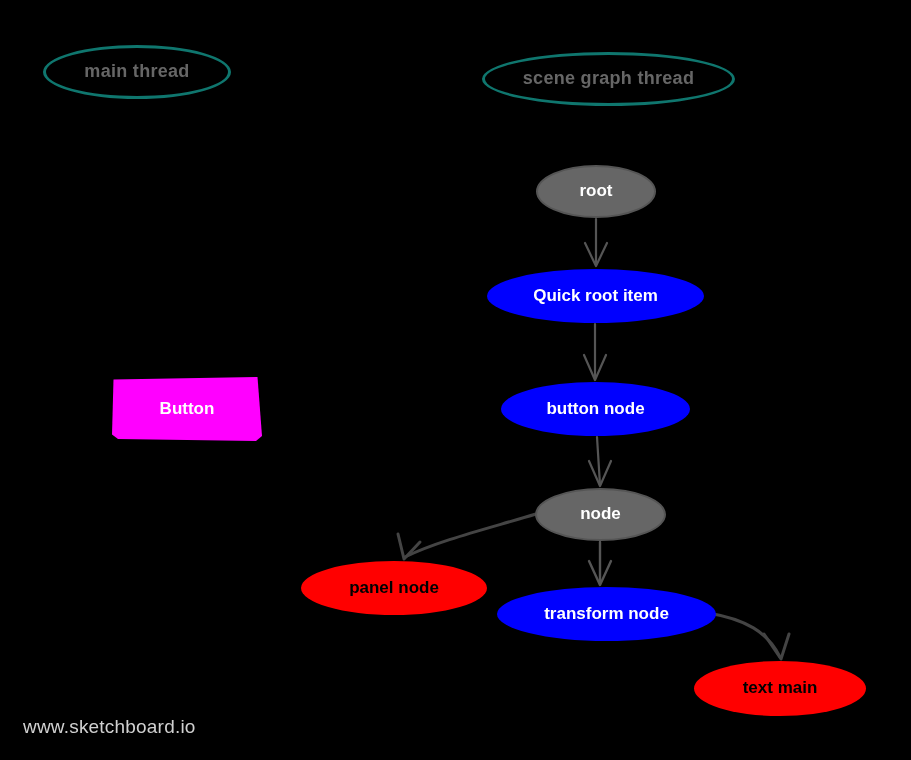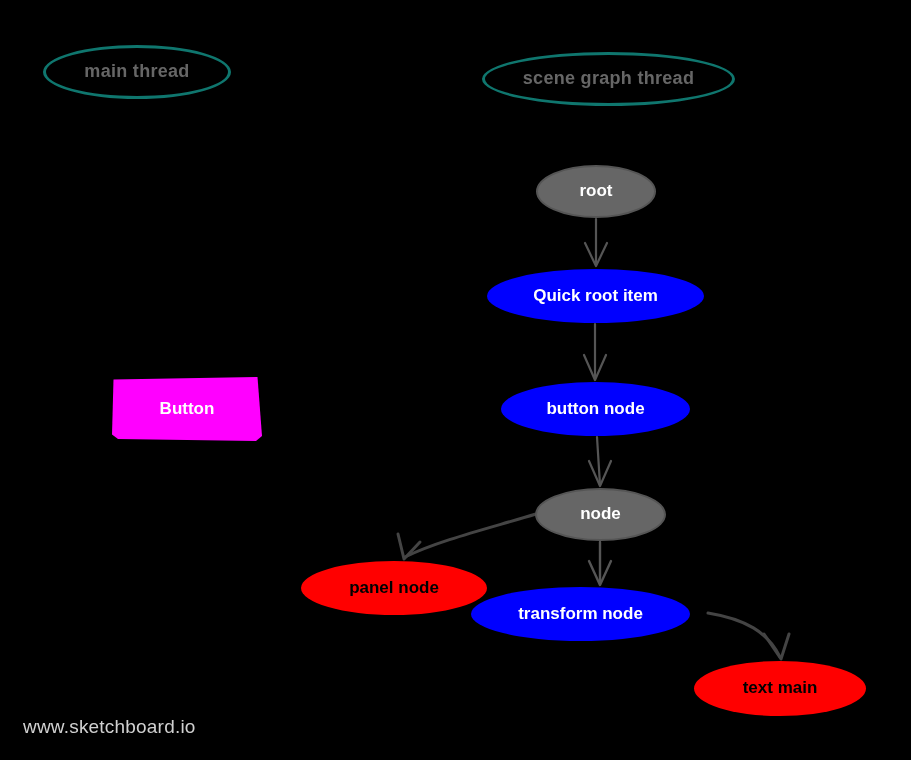--- a/index.html
+++ b/index.html
@@ -147,21 +147,21 @@
   </div>
 
   <div class="node ellipse gray-node" style="left:535px; top:488px; width:131px; height:53px;">
     <span>node</span>
   </div>
 
   <div class="node ellipse red-node" style="left:301px; top:561px; width:186px; height:54px;">
     <span>panel node</span>
   </div>
 
-  <div class="node ellipse blue-node" style="left:471px; top:587px; width:219px; height:54px;">
+  <div class="node ellipse blue-node" style="left:497px; top:587px; width:219px; height:54px;">
     <span>transform node</span>
   </div>
 
   <div class="node ellipse red-node" style="left:694px; top:661px; width:172px; height:55px;">
     <span>text main</span>
   </div>
 
   <div class="watermark">www.sketchboard.io</div>
 
 </div>

